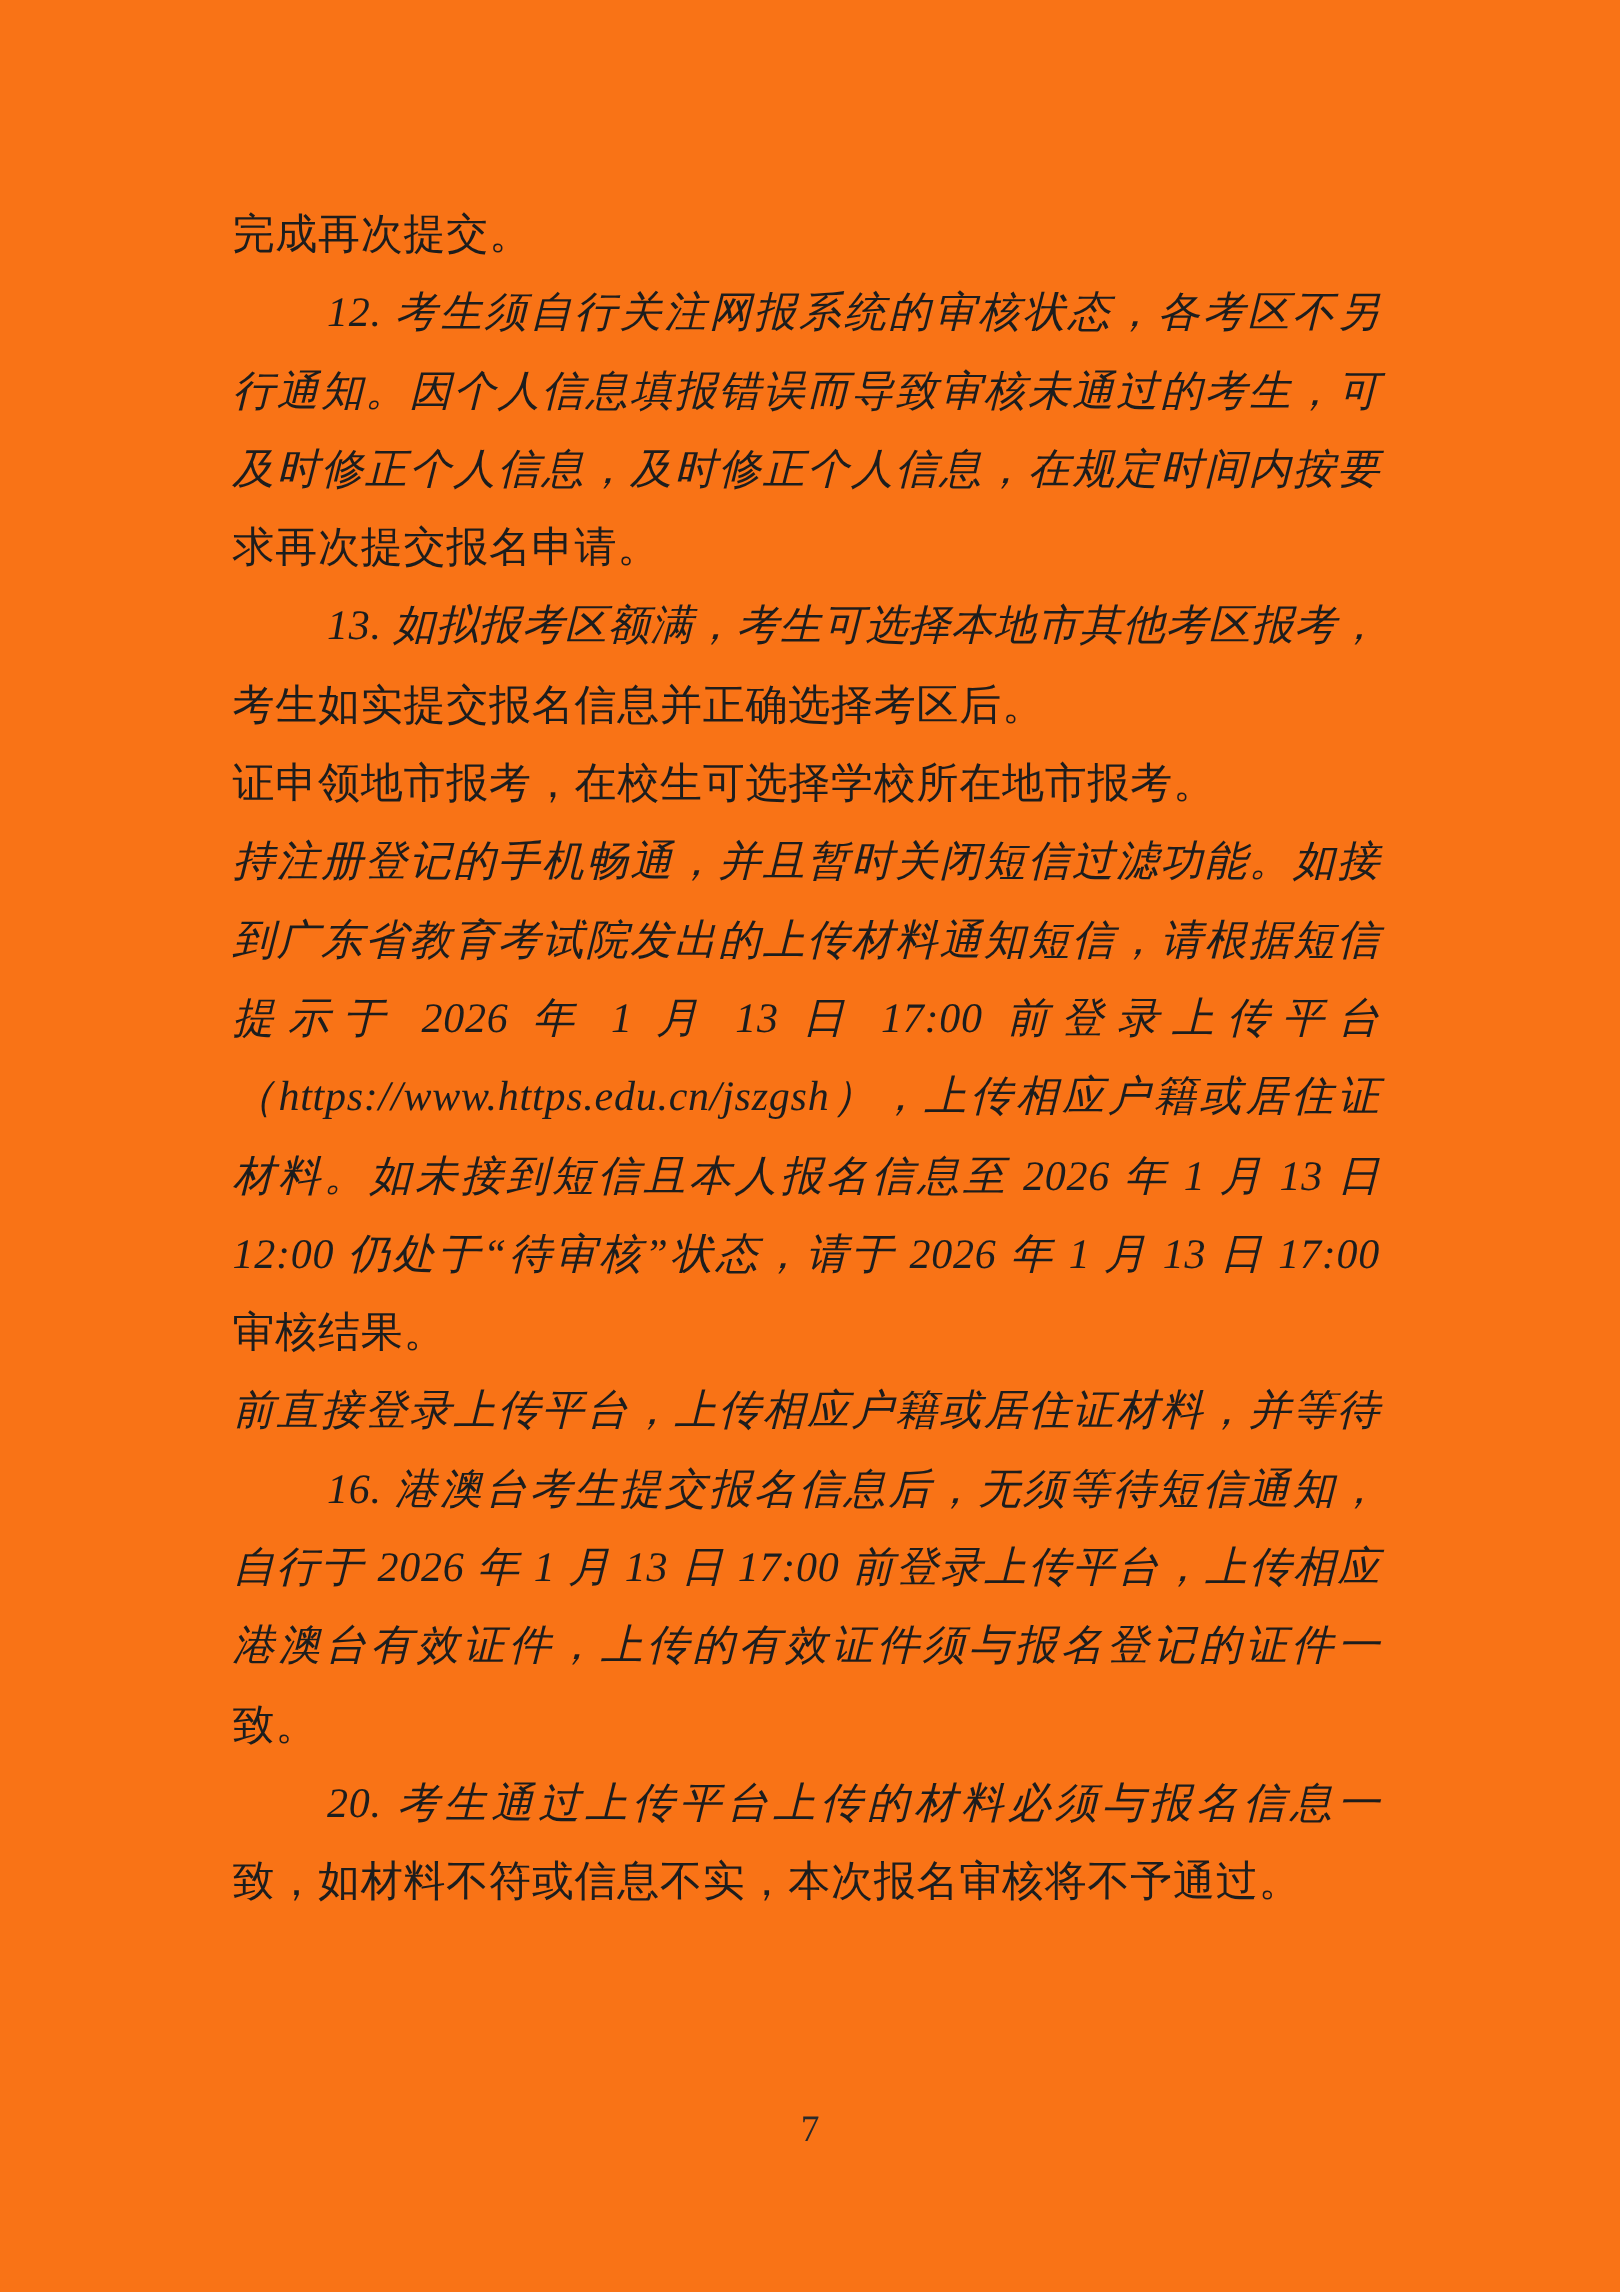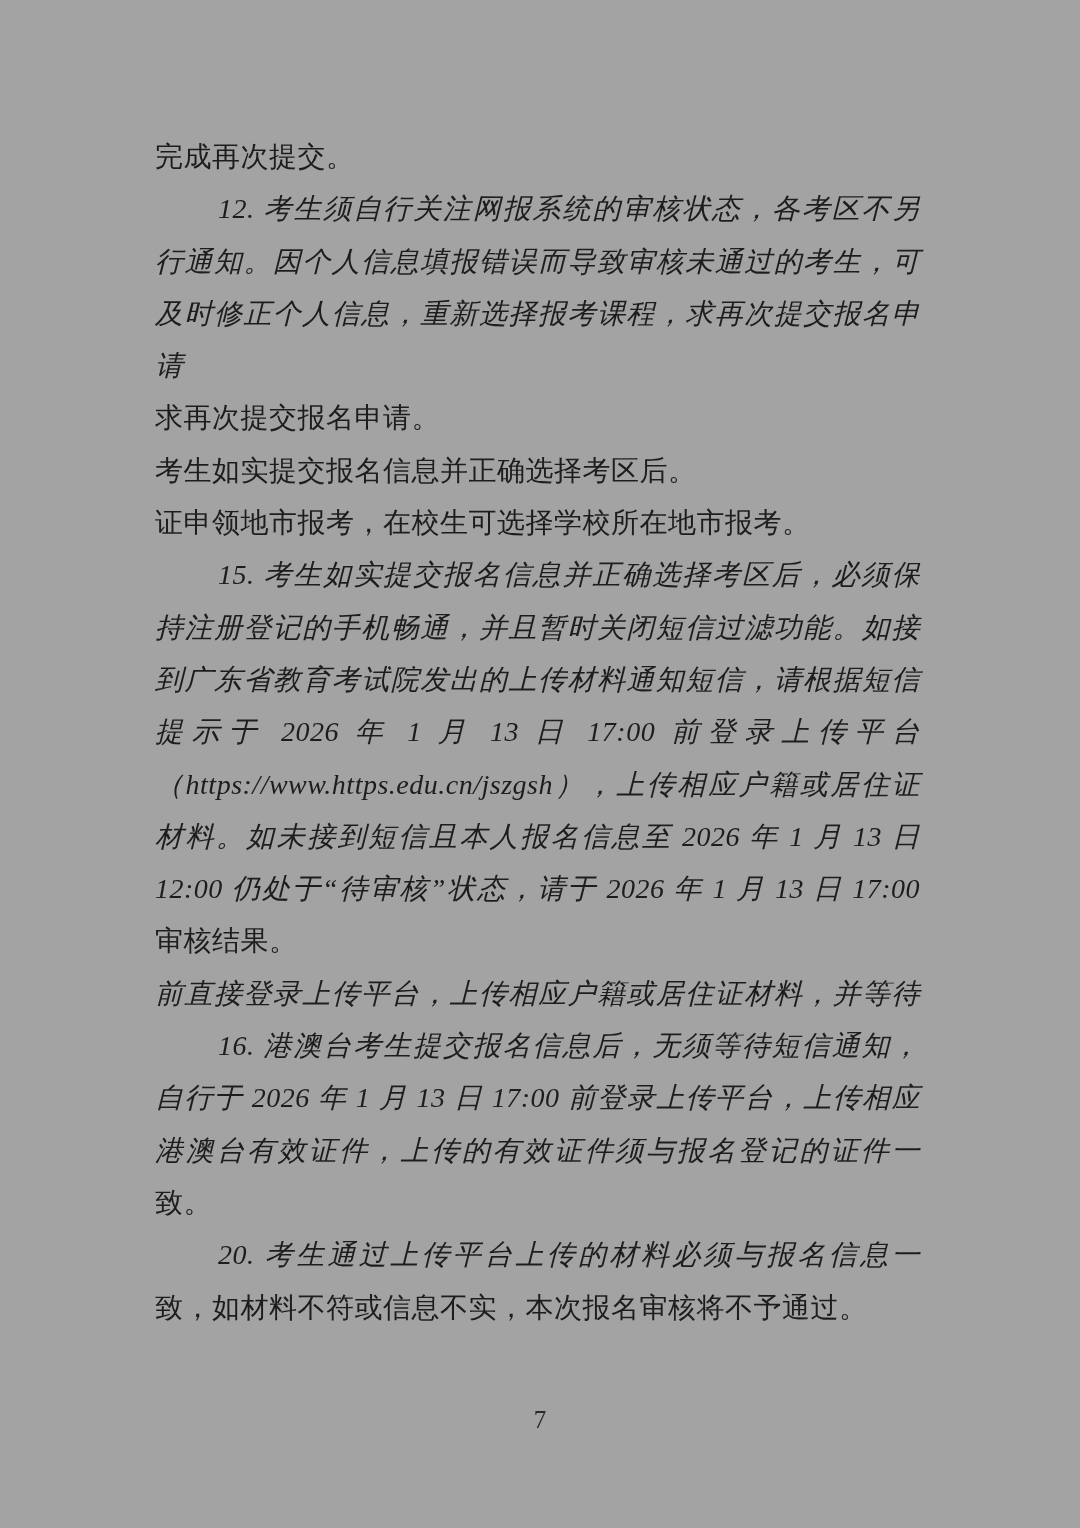--- a/index.html
+++ b/index.html
@@ -14,21 +14,21 @@
     font-family: "Liberation Serif", "DejaVu Serif", serif;
     color: #1d1d1d;
     overflow: hidden;
   }
   .page {
     position: absolute;
     left: 0;
     top: 0;
     width: 1080px;
     height: 1528px;
-    background: #a3a3a3;
+    background: #f97316;
   }
   .doc-body {
     position: absolute;
     left: 155px;
     top: 131px;
     width: 765px;
     font-size: 28px;
     line-height: 52.3px;
     letter-spacing: 0.5px;
   }
@@ -64,25 +64,25 @@
 </style>
 </head>
 <body>
 
 <div class="page">
 
   <div class="doc-body">
     <div class="line e">完成再次提交。</div>
     <div class="line j i">12. 考生须自行关注网报系统的审核状态，各考区不另</div>
     <div class="line j">行通知。因个人信息填报错误而导致审核未通过的考生，可</div>
-    <div class="line j">及时修正个人信息，重新选择报考课程，求再次提交报名申请</div>
+    <div class="line j">及时修正个人信息，及时修正个人信息，在规定时间内按要</div>
     <div class="line e">求再次提交报名申请。</div>
+    <div class="line j i">13. 如拟报考区额满，考生可选择本地市其他考区报考，</div>
     <div class="line e">考生如实提交报名信息并正确选择考区后。</div>
     <div class="line e">证申领地市报考，在校生可选择学校所在地市报考。</div>
-    <div class="line j i">15. 考生如实提交报名信息并正确选择考区后，必须保</div>
     <div class="line j">持注册登记的手机畅通，并且暂时关闭短信过滤功能。如接</div>
     <div class="line j">到广东省教育考试院发出的上传材料通知短信，请根据短信</div>
     <div class="line j">提示于 2026 年 1 月 13 日 17:00 前登录上传平台</div>
     <div class="line j">（https://www.https.edu.cn/jszgsh），上传相应户籍或居住证</div>
     <div class="line j">材料。如未接到短信且本人报名信息至 2026 年 1 月 13 日</div>
     <div class="line j">12:00 仍处于“待审核”状态，请于 2026 年 1 月 13 日 17:00</div>
     <div class="line e">审核结果。</div>
     <div class="line j">前直接登录上传平台，上传相应户籍或居住证材料，并等待</div>
     <div class="line j i">16. 港澳台考生提交报名信息后，无须等待短信通知，</div>
     <div class="line j">自行于 2026 年 1 月 13 日 17:00 前登录上传平台，上传相应</div>

